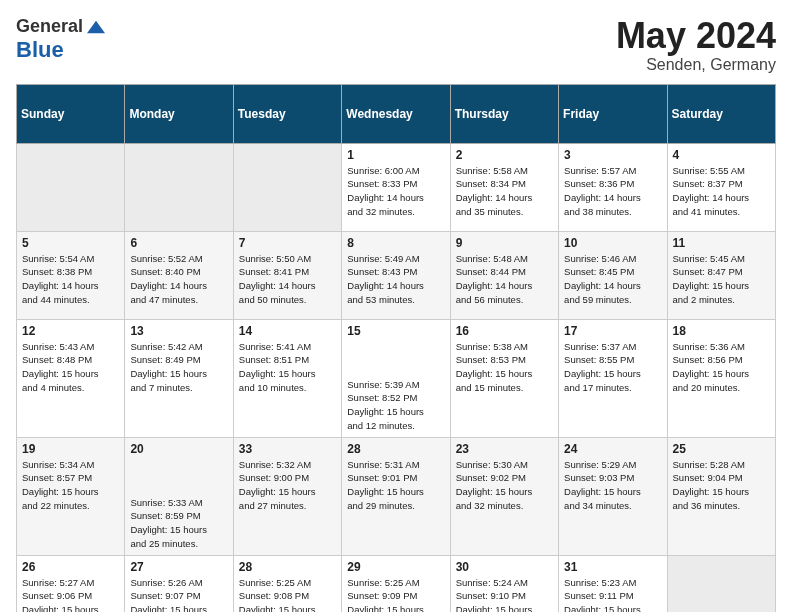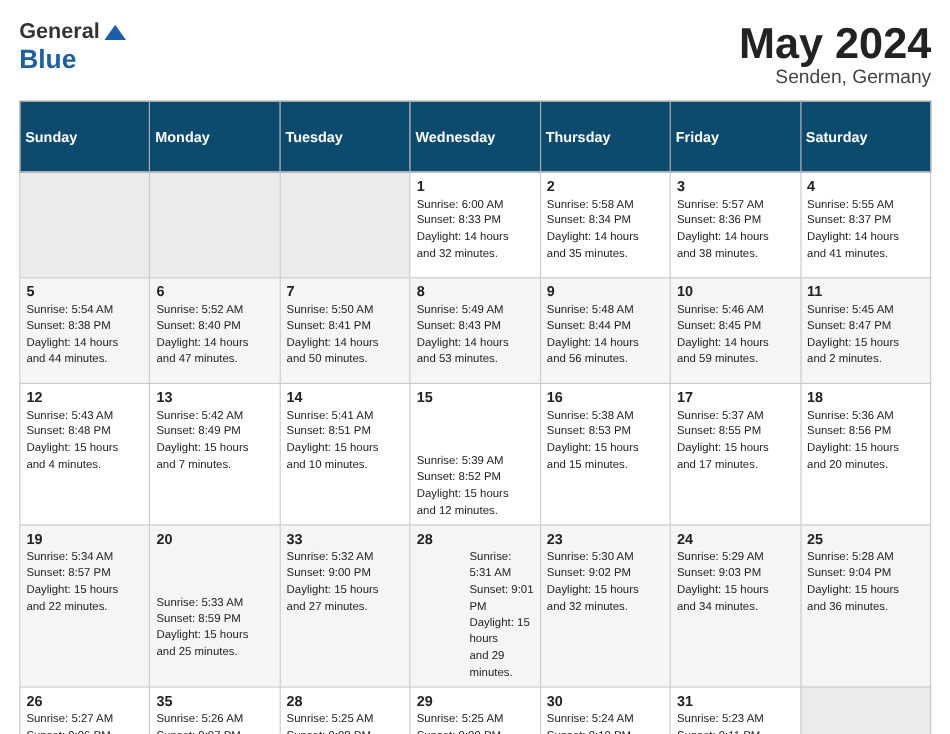--- a/index.html
+++ b/index.html
@@ -284,21 +284,21 @@
           </td>
           <td>
             <div class="day-num">33</div>
             <div class="day-detail" style="white-space: pre-line;">Sunrise: 5:32 AM
 Sunset: 9:00 PM
 Daylight: 15 hours
 and 27 minutes.</div>
           </td>
           <td>
             <div class="day-num">28</div>
-            <div class="day-detail" style="white-space: pre-line; margin-left: 44px;">Sunrise: 5:31 AM
+            <div class="day-detail" style="white-space: pre-line;">Sunrise: 5:31 AM
 Sunset: 9:01 PM
 Daylight: 15 hours
 and 29 minutes.</div>
           </td>
           <td>
             <div class="day-num">23</div>
             <div class="day-detail" style="white-space: pre-line;">Sunrise: 5:30 AM
 Sunset: 9:02 PM
 Daylight: 15 hours
 and 32 minutes.</div>
@@ -320,21 +320,21 @@
         </tr>
         <tr>
           <td>
             <div class="day-num">26</div>
             <div class="day-detail" style="white-space: pre-line;">Sunrise: 5:27 AM
 Sunset: 9:06 PM
 Daylight: 15 hours
 and 38 minutes.</div>
           </td>
           <td>
-            <div class="day-num">35</div>
+            <div class="day-num">27</div>
             <div class="day-detail" style="white-space: pre-line;">Sunrise: 5:26 AM
 Sunset: 9:07 PM
 Daylight: 15 hours
 and 40 minutes.</div>
           </td>
           <td>
             <div class="day-num">28</div>
             <div class="day-detail" style="white-space: pre-line;">Sunrise: 5:25 AM
 Sunset: 9:08 PM
 Daylight: 15 hours

